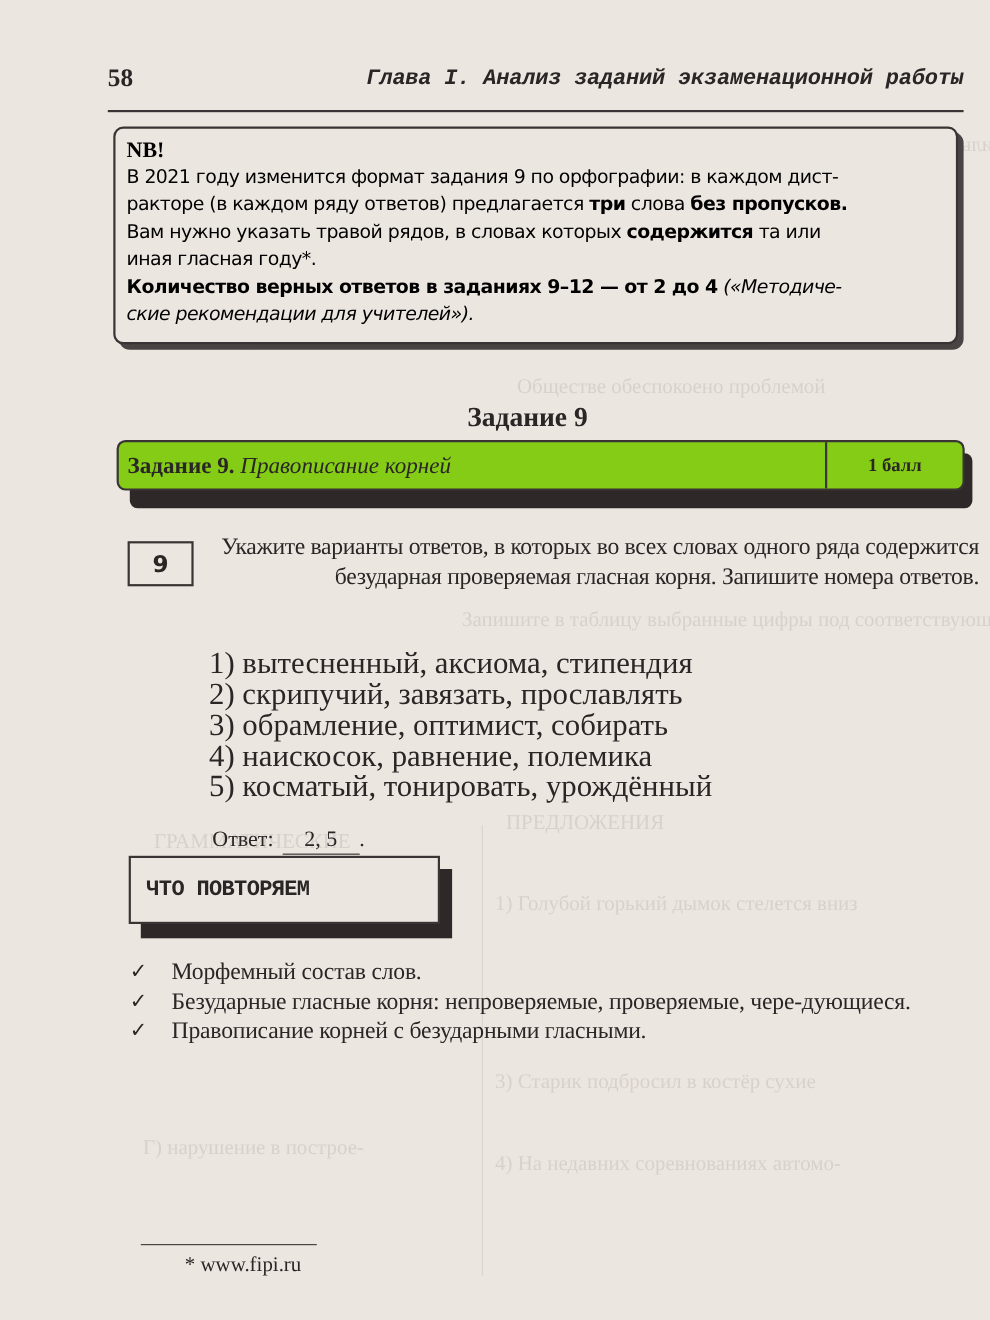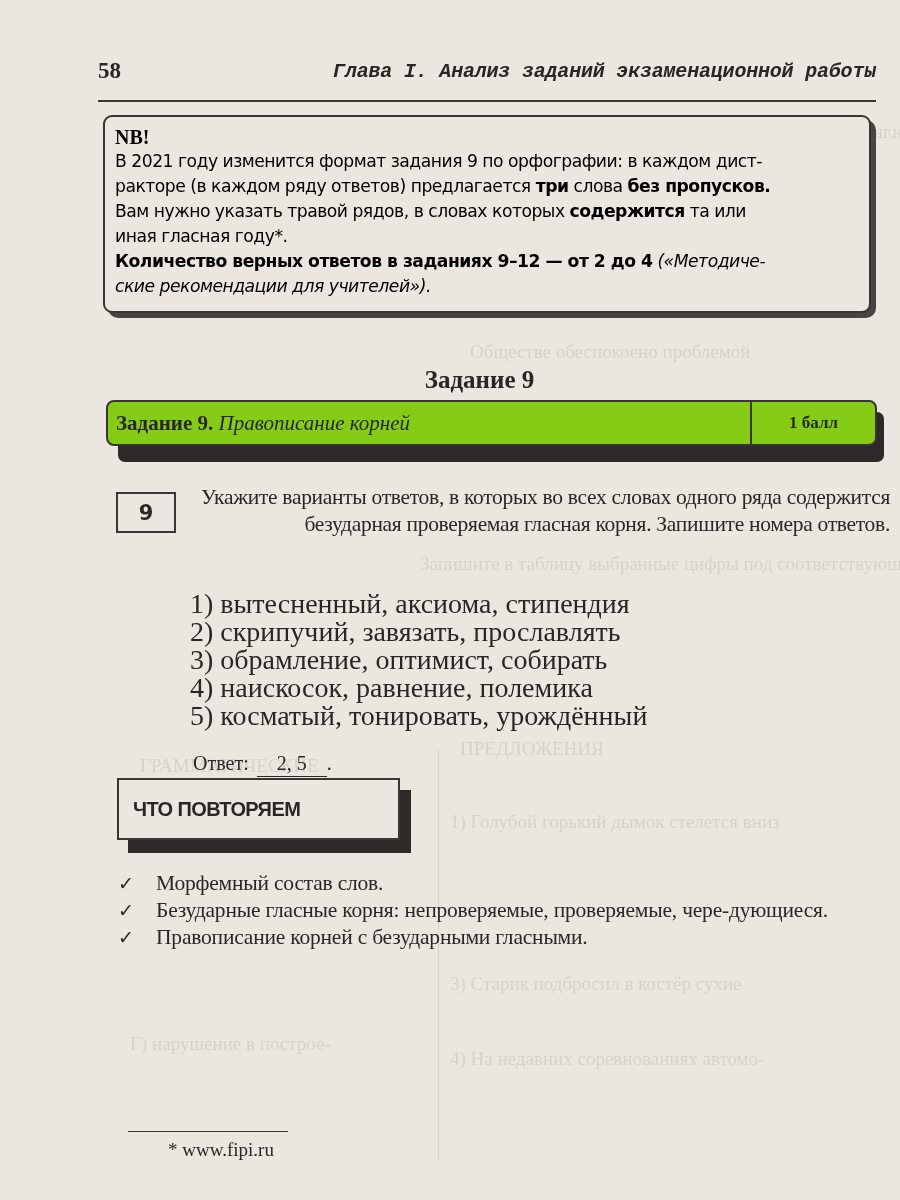--- a/index.html
+++ b/index.html
@@ -43,21 +43,21 @@
     
     .task-number-box { position: absolute; left: 116px; top: 492px; width: 60px; height: 41px; border: 2px solid #3a3434; display: flex; align-items: center; justify-content: center; font-family: "DejaVu Sans", sans-serif; font-weight: bold; font-size: 21px; }
     .task-prompt { position: absolute; left: 200px; top: 484px; width: 690px; font-family: "Liberation Serif", serif; font-size: 21.5px; line-height: 27px; letter-spacing: -0.3px; text-align: right; }
     .options { position: absolute; left: 190px; top: 590px; font-family: "Liberation Serif", serif; font-size: 28px; line-height: 28px; }
     .option { white-space: nowrap; }
     .answer { position: absolute; left: 193px; top: 726px; font-family: "Liberation Serif", serif; font-size: 20px; line-height: 26px; white-space: nowrap; }
     .answer-value { display: inline-block; min-width: 70px; border-bottom: 1.5px solid #2a2626; text-align: center; padding: 0 4px; margin-left: 8px; margin-top: 24px; }
 
     
     .review-shadow { position: absolute; left: 128px; top: 790px; width: 283px; height: 63px; background: #2e2828; }
-    .review-box { position: absolute; left: 117px; top: 778px; width: 283px; height: 62px; background: #ece6e1; border: 2px solid #3a3434; display: flex; align-items: center; padding-left: 14px; font-family: Liberation Sans, sans-serif; font-weight: bold; font-size: 20px; letter-spacing: -0.6px; }
+    .review-box { position: absolute; left: 117px; top: 778px; width: 283px; height: 62px; background: #ece6e1; border: 2px solid #3a3434; display: flex; align-items: center; padding-left: 14px; font-family: Liberation Mono, monospace; font-weight: bold; font-size: 20px; letter-spacing: -0.6px; }
 
     
     .checklist { position: absolute; left: 118px; top: 870px; width: 770px; font-family: "Liberation Serif", serif; font-size: 21.5px; line-height: 27px; list-style: none; letter-spacing: -0.2px; }
     .check-item { display: flex; }
     .check-mark { width: 38px; flex: none; font-family: "DejaVu Sans", sans-serif; font-size: 19px; }
 
     
     .footnote-rule { position: absolute; left: 128px; top: 1131px; width: 160px; border-top: 1.5px solid #3a3434; }
     .footnote { position: absolute; left: 168px; top: 1138px; font-family: "Liberation Serif", serif; font-size: 19px; line-height: 24px; }
   </style>

